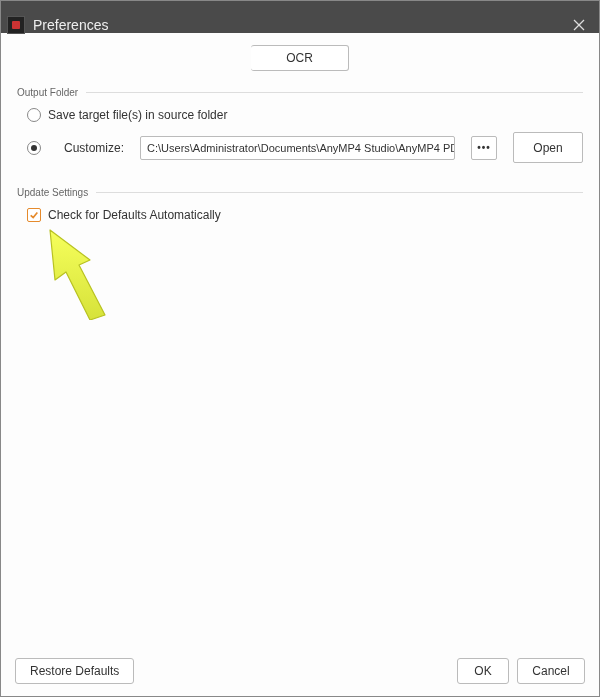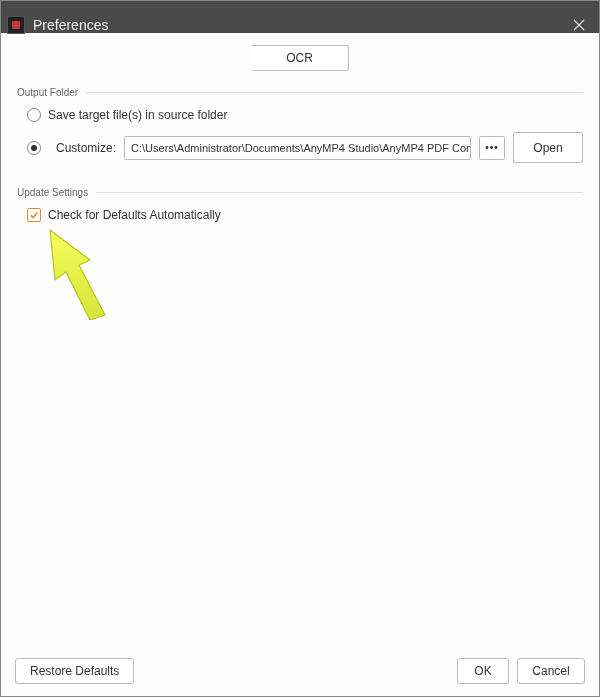--- a/index.html
+++ b/index.html
@@ -134,21 +134,21 @@
       content: "";
       position: absolute;
       top: 3px; left: 3px;
       width: 6px; height: 6px;
       background: #333;
       border-radius: 50%;
     }
     .customize-row {
       display: flex;
       align-items: center;
-      gap: 8px;
+      gap: 16px;
     }
     .customize-label { white-space: nowrap; }
     .path-input {
       flex: 1;
       height: 24px;
       border: 1px solid #bbb;
       border-radius: 2px;
       padding: 0 6px;
       font-size: 11px;
       color: #333;

